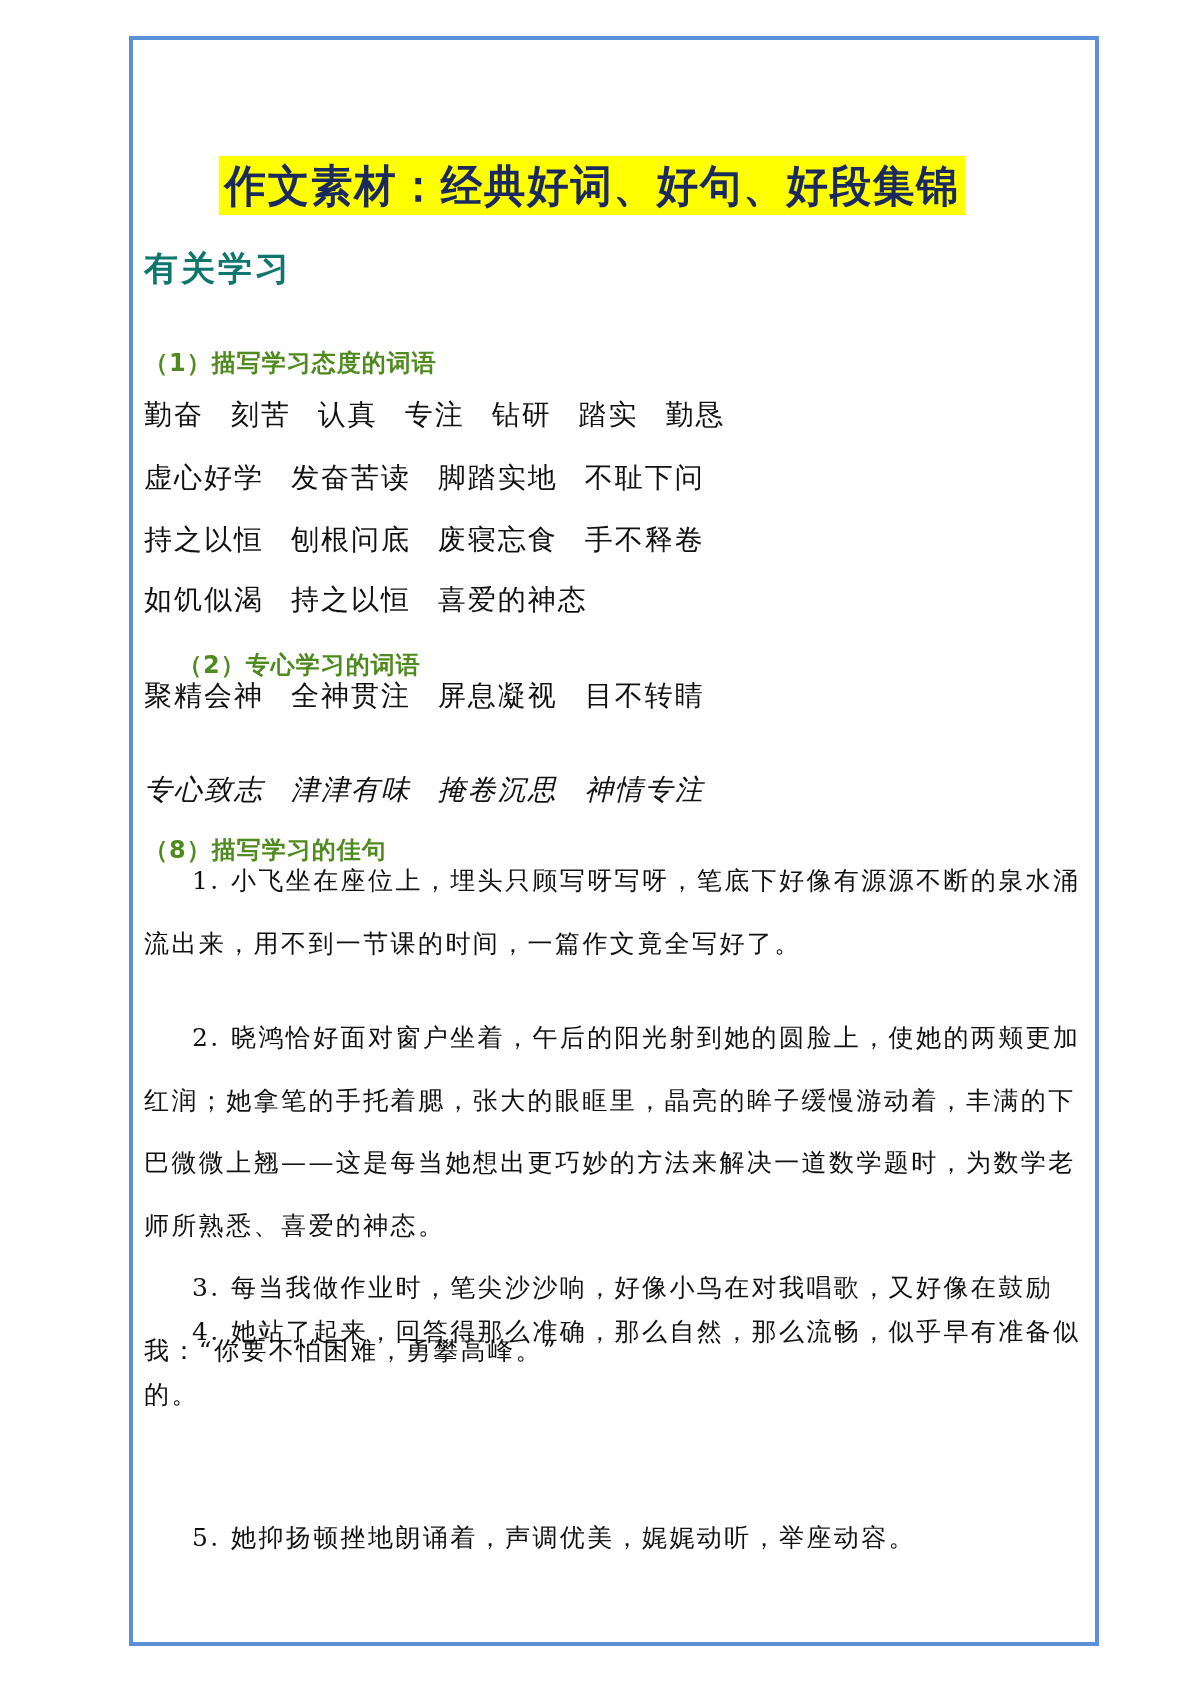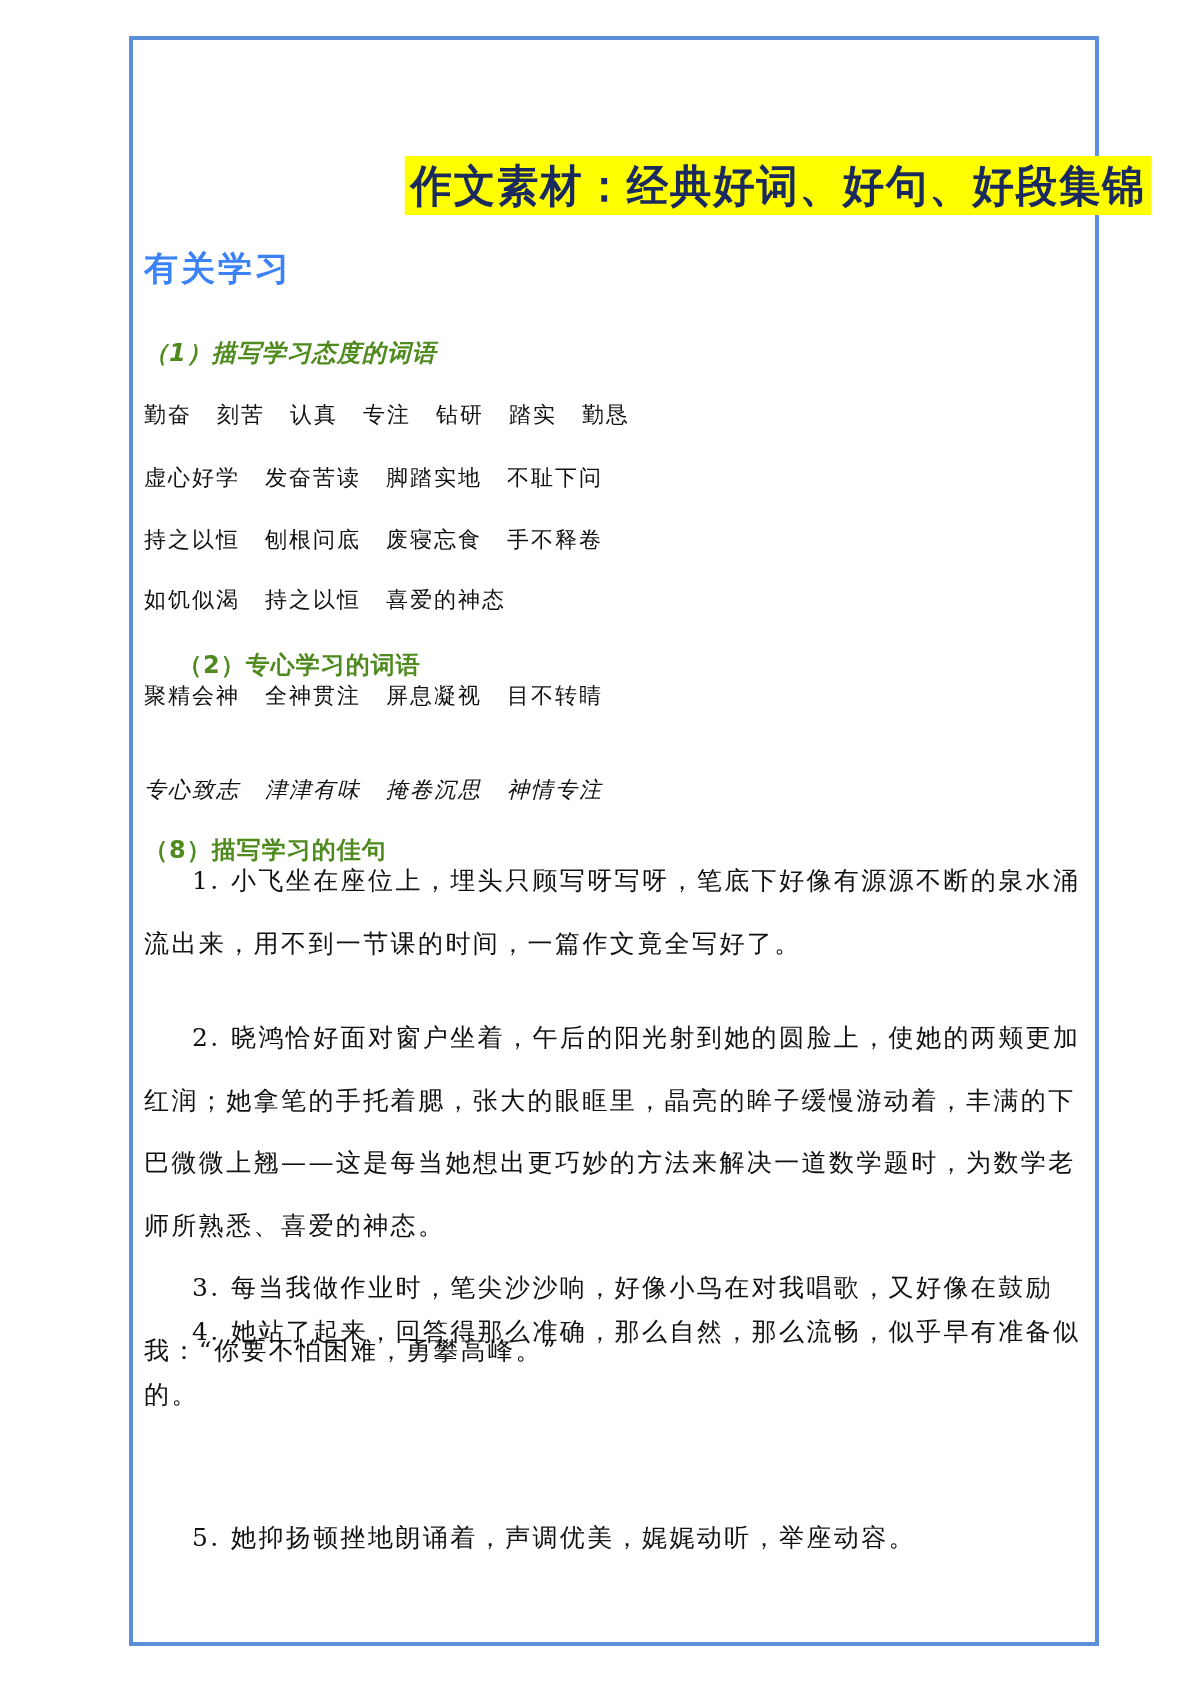--- a/index.html
+++ b/index.html
@@ -1,48 +1,48 @@
 <!DOCTYPE html>
 <html><head>
 <meta charset="utf-8">
 <style>
   html, body { margin:0; padding:0; background:#ffffff; }
   body { width:1191px; height:1684px; position:relative; overflow:hidden;
          font-family:"DejaVu Serif","Liberation Serif",serif; color:#111; }
   .frame { position:absolute; left:129px; top:36px; width:970px; height:1610px;
            border:4px solid #5b8fd9; box-sizing:border-box; }
-  .title-wrap { position:absolute; left:0; right:16px; top:156px; text-align:right; }
+  .title-wrap { position:absolute; left:0; right:8px; top:156px; text-align:center; }
   .title { display:inline-block; background:#ffff00; color:#1b2a5e;
            font-family:"DejaVu Sans","Liberation Sans",sans-serif; font-weight:bold;
            font-size:44px; line-height:59px; padding:0 6px; letter-spacing:2px;
            transform:scaleX(0.94); transform-origin:center; }
-  .section-title { position:absolute; left:144px; top:246px; color:#3b82f6;
+  .section-title { position:absolute; left:144px; top:246px; color:#0f766e;
            font-family:"DejaVu Sans","Liberation Sans",sans-serif; font-weight:bold;
            font-size:34px; line-height:44px; letter-spacing:3px; }
   .sub { position:absolute; left:144px; color:#4f8a1f;
          font-family:"DejaVu Sans","Liberation Sans",sans-serif; font-weight:bold;
          font-size:24px; line-height:34px; letter-spacing:1px; }
-  .row { position:absolute; left:144px; font-size:22px; line-height:34px;
+  .row { position:absolute; left:144px; font-size:28px; line-height:34px;
          letter-spacing:2px; white-space:nowrap; }
   .row .w { margin-right:16px; }
   .para { position:absolute; left:144px; width:950px; font-size:25px;
           letter-spacing:2.4px; line-height:62.5px; text-indent:48px; }
 </style>
 </head>
 <body>
 
 <div class="frame"></div>
 
 <div class="title-wrap">
   <span class="title">作文素材：经典好词、好句、好段集锦</span>
 </div>
 
 <div class="section-title">有关学习</div>
 
-<div class="sub" style="top:336px;font-style:italic;">（1）描写学习态度的词语</div>
+<div class="sub" style="top:346px;">（1）描写学习态度的词语</div>
 <div class="row" style="top:398px;">
   <span class="w">勤奋</span>
   <span class="w">刻苦</span>
   <span class="w">认真</span>
   <span class="w">专注</span>
   <span class="w">钻研</span>
   <span class="w">踏实</span>
   <span class="w">勤恳</span>
 </div>
 <div class="row" style="top:461px;">

